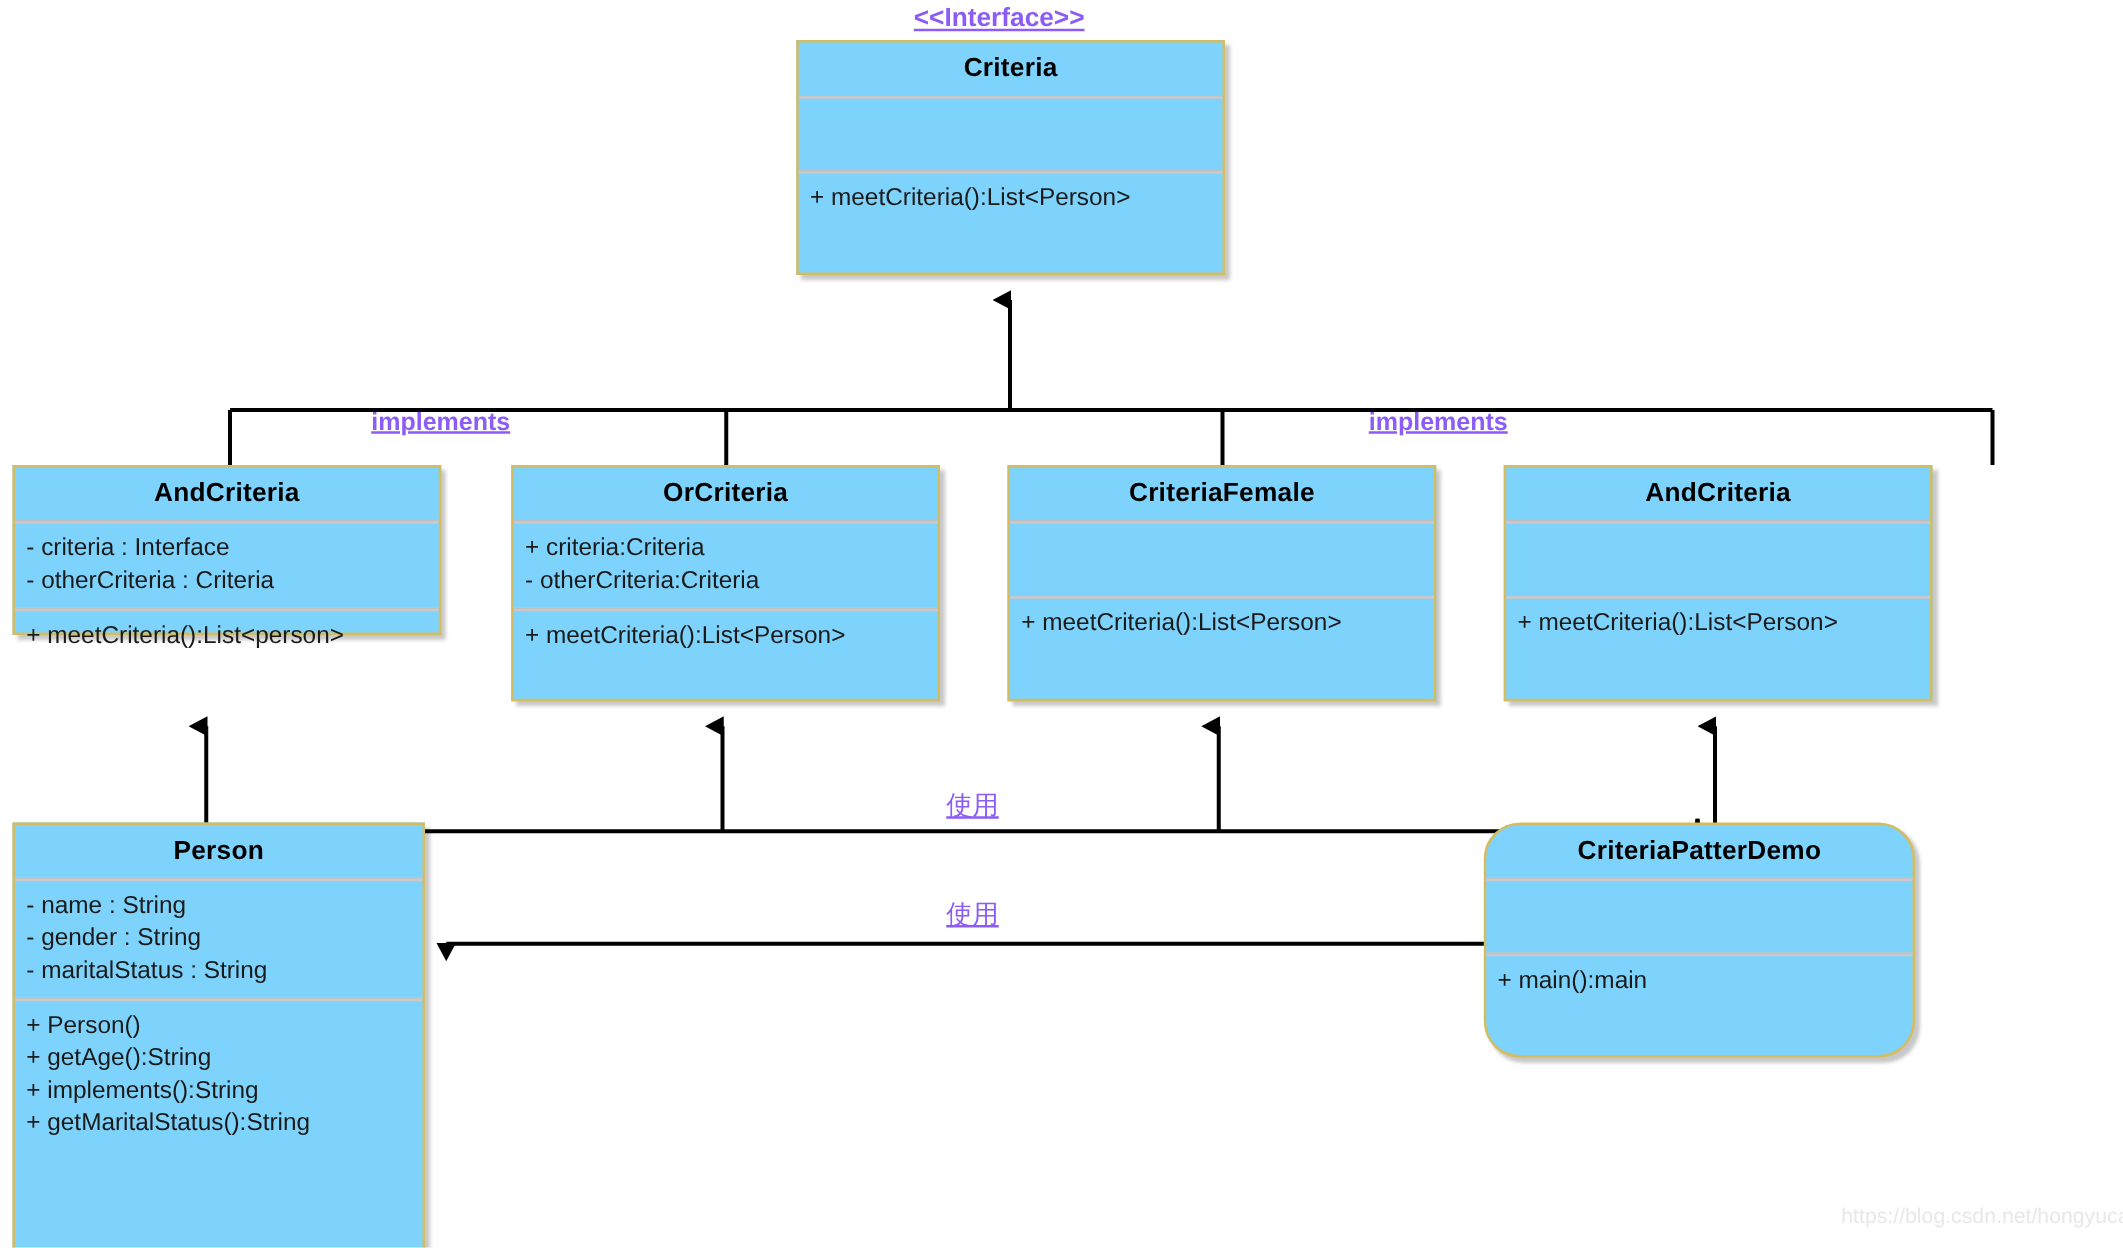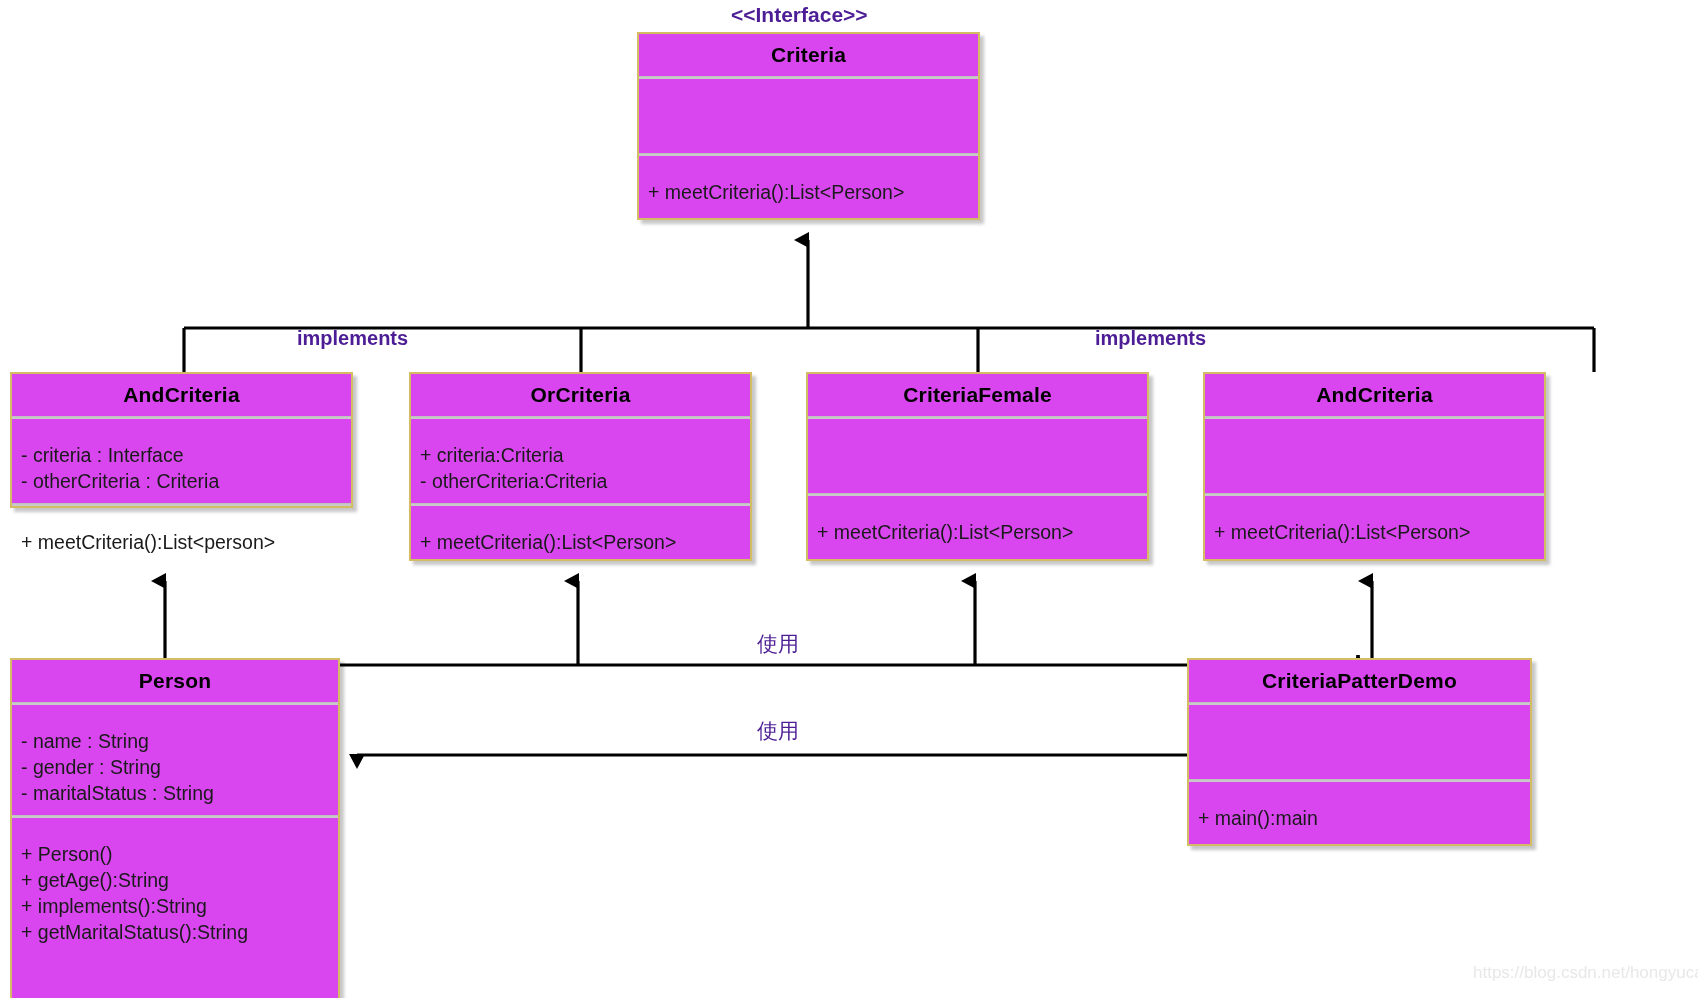--- a/index.html
+++ b/index.html
@@ -25,61 +25,62 @@
     top: 0;
     width: 1698px;
     height: 998px;
     pointer-events: none;
   }
 
   
   .uml-box {
     position: absolute;
     box-sizing: border-box;
-    background: #d946ef;
+    background: #7dd3fc;
     border: 2px solid #d4bc63;
     box-shadow: 4px 4px 3px rgba(0,0,0,0.22);
     z-index: 3;
   }
   .uml-title {
     text-align: center;
     font-weight: bold;
     font-size: 21px;
     color: #000;
     letter-spacing: 0.2px;
     padding: 9px 6px 9px 6px;
     white-space: nowrap;
   }
   .sep {
     height: 2px;
     background: #c9c9c9;
     border-top: 1px solid #bfbfbf;
     margin: 0;
   }
   .uml-section {
-    padding: 23px 6px 9px 9px;
+    padding: 6px 6px 9px 9px;
   }
   .uml-line {
     font-size: 19.5px;
     color: #1a1a1a;
     line-height: 26px;
     white-space: nowrap;
   }
   .uml-section.empty {
     min-height: 42px;
   }
 
   
   .label {
     position: absolute;
     font-size: 20px;
     font-weight: bold;
-    color: #4c1d95;
+    color: #8b5cf6;
     white-space: nowrap;
     z-index: 4;
+    text-decoration: underline;
   }
   .label.stereotype {
     font-size: 21px;
   }
   .label.cjk {
     font-size: 21px;
     font-weight: normal;
     font-family: "DejaVu Sans", "Liberation Sans", sans-serif;
   }
   .watermark {
@@ -222,21 +223,21 @@
     </div>
     <div class="sep"></div>
     <div class="uml-section">
       <div class="uml-line">+ Person()</div>
       <div class="uml-line">+ getAge():String</div>
       <div class="uml-line">+ implements():String</div>
       <div class="uml-line">+ getMaritalStatus():String</div>
     </div>
   </div>
 
-  <div class="uml-box" style="left:1187px; top:658px; width:345px; height:188px;">
+  <div class="uml-box" style="left:1187px; top:658px; width:345px; height:188px;border-radius:29px;">
     <div class="uml-title">CriteriaPatterDemo</div>
     <div class="sep"></div>
     <div class="uml-section empty"></div>
     <div class="sep"></div>
     <div class="uml-section">
       <div class="uml-line">+ main():main</div>
     </div>
   </div>
 
   <div class="watermark" style="left:1473px; top:963px;">https://blog.csdn.net/hongyucai</div>

